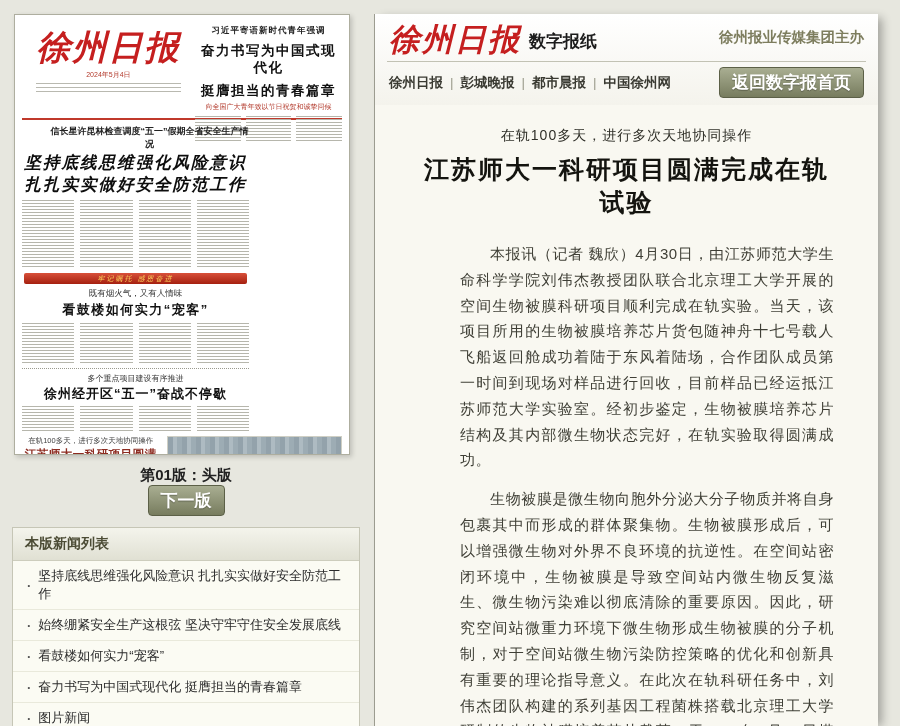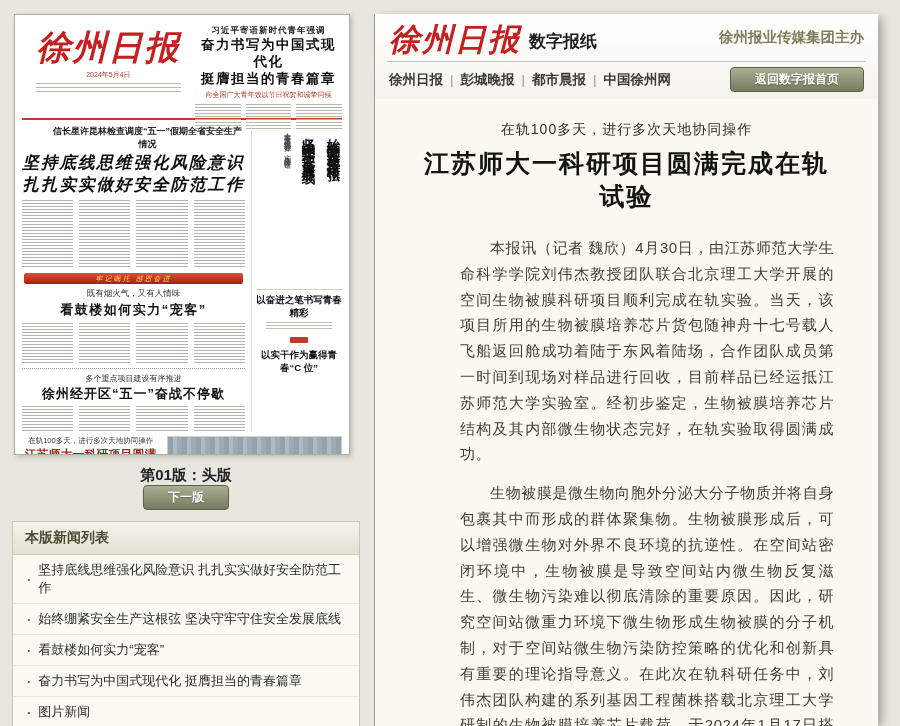--- a/index.html
+++ b/index.html
@@ -22,21 +22,21 @@
   .mast-left { width:54%; text-align:center; padding-top:6px; }
   .paper-logo {
     font-family:"DejaVu Serif", serif; font-style:italic; font-weight:bold;
     color:#c51f1f; font-size:34px; letter-spacing:2px; line-height:1.1; display:block;
   }
   .paper-date { font-size:7px; color:#b33a2c; display:block; margin-top:4px; }
   .fake-line { height:10px; margin:3px 14px 0;
     background:repeating-linear-gradient(180deg,#b9b9b0 0 1px,transparent 1px 4px); }
   .mast-right { width:46%; text-align:center; padding-top:2px; }
   .ts-kicker { font-size:8.5px; font-weight:bold; color:#222; letter-spacing:1px; display:block; }
-  .ts-title { font-size:13.5px; font-weight:bold; color:#111; letter-spacing:1.5px; line-height:1.25; display:block; margin-top:0; }
+  .ts-title { font-size:13.5px; font-weight:bold; color:#111; letter-spacing:1.5px; line-height:1.25; display:block; margin-top:6px; }
   .ts-sub { font-size:7px; color:#b33a2c; display:block; margin-top:2px; }
   .mast-cols { display:flex; gap:5px; margin-top:4px; height:26px; }
   .fake-col { flex:1; background:repeating-linear-gradient(180deg,#b6b6ac 0 1px,transparent 1px 3px); }
   .red-rule { border-top:2px solid #c0392b; margin:3px 0 5px; }
 
   .mid { display:flex; gap:6px; }
   .mid-left { width:71%; }
   .mid-right { width:29%; border-left:1px solid #e2e2d8; padding-left:4px; }
   .ms-kicker { font-size:9px; font-weight:bold; color:#222; text-align:center; display:block;margin-left:28px; }
   .ms-title { font-size:16.5px; font-weight:bold; color:#0d0d0d; text-align:center; letter-spacing:2px; line-height:1.2; display:block; margin-top:2px;font-style:italic; }
@@ -83,21 +83,21 @@
     background-size:auto,auto,auto,auto,auto,100% 34%,100% 100%;
     background-repeat:no-repeat;
   }
 
   .page-bar { display:flex; align-items:center; justify-content:space-between;
     margin:8px 2px 0; padding:3px 4px;flex-direction:column; }
   .page-label { font-size:15px; font-weight:bold; color:#222; }
   .olive-btn {
     display:inline-block; background:linear-gradient(180deg,#a9ae92,#777c5e);
     border:1px solid #5c6047; border-radius:4px; color:#fff; font-weight:bold;
-    font-size:12px; padding:3px 24px; cursor:pointer; text-shadow:0 1px 1px rgba(0,0,0,.3);
+    font-size:17px; padding:3px 12px; cursor:pointer; text-shadow:0 1px 1px rgba(0,0,0,.3);
   }
   .news-list { margin-top:8px; border:1px solid #c6c6b6; background:#fbfbf3; }
   .nl-header { padding:7px 12px; font-size:14px; font-weight:bold; color:#4c4c35;
     background:linear-gradient(180deg,#f4f4ec,#e0e0d3); border-bottom:1px solid #cdcdbd; }
   .news-list ul { list-style:none; }
   .news-list li { display:flex; align-items:center; gap:7px; padding:6px 10px 6px 14px;
     font-size:13px; color:#2c2c2c; border-bottom:1px solid #e9e9db; cursor:pointer; }
   .news-list li:last-child { border-bottom:none; }
   .bullet { color:#555; font-weight:bold; }
 
@@ -183,33 +183,20 @@
           <div class="dotted"></div>
           <span class="s4-kicker">多个重点项目建设有序推进</span>
           <span class="s4-title">徐州经开区“五一”奋战不停歇</span>
           <div class="cols-s4">
             <div class="fake-col"></div>
             <div class="fake-col"></div>
             <div class="fake-col"></div>
             <div class="fake-col"></div>
           </div>
         </div>
-        <div class="mid-right">
-          <div class="vblock">
-            <span class="vbig">始终绷紧安全生产这根弦</span>
-            <span class="vbig">坚决守牢守住安全发展底线</span>
-            <span class="vsmall">全市安全生产工作视频会议召开 宋乐伟主持并讲话</span>
-          </div>
-          <div class="side-box">
-            <span class="side-t">以奋进之笔书写青春精彩</span>
-            <div class="side-sub"></div>
-            <span class="mini-badge"></span>
-            <span class="side-t">以实干作为赢得青春“C 位”</span>
-          </div>
-        </div>
       </div>
 
       <div class="bottom-story">
         <div class="bs-left">
           <span class="bs-kicker">在轨100多天，进行多次天地协同操作</span>
           <span class="bs-title">江苏师大一科研项目圆满完成在轨试验</span>
 
         </div>
         <div class="photo">
           

